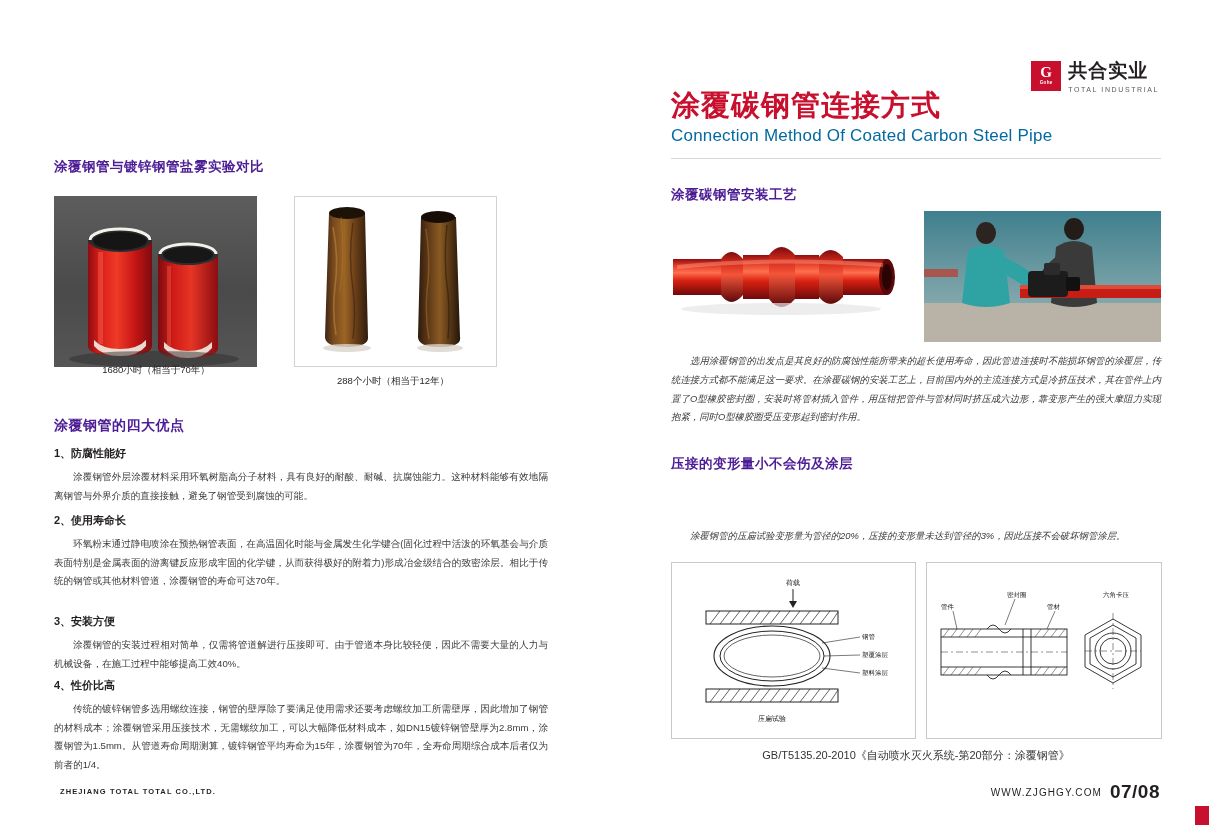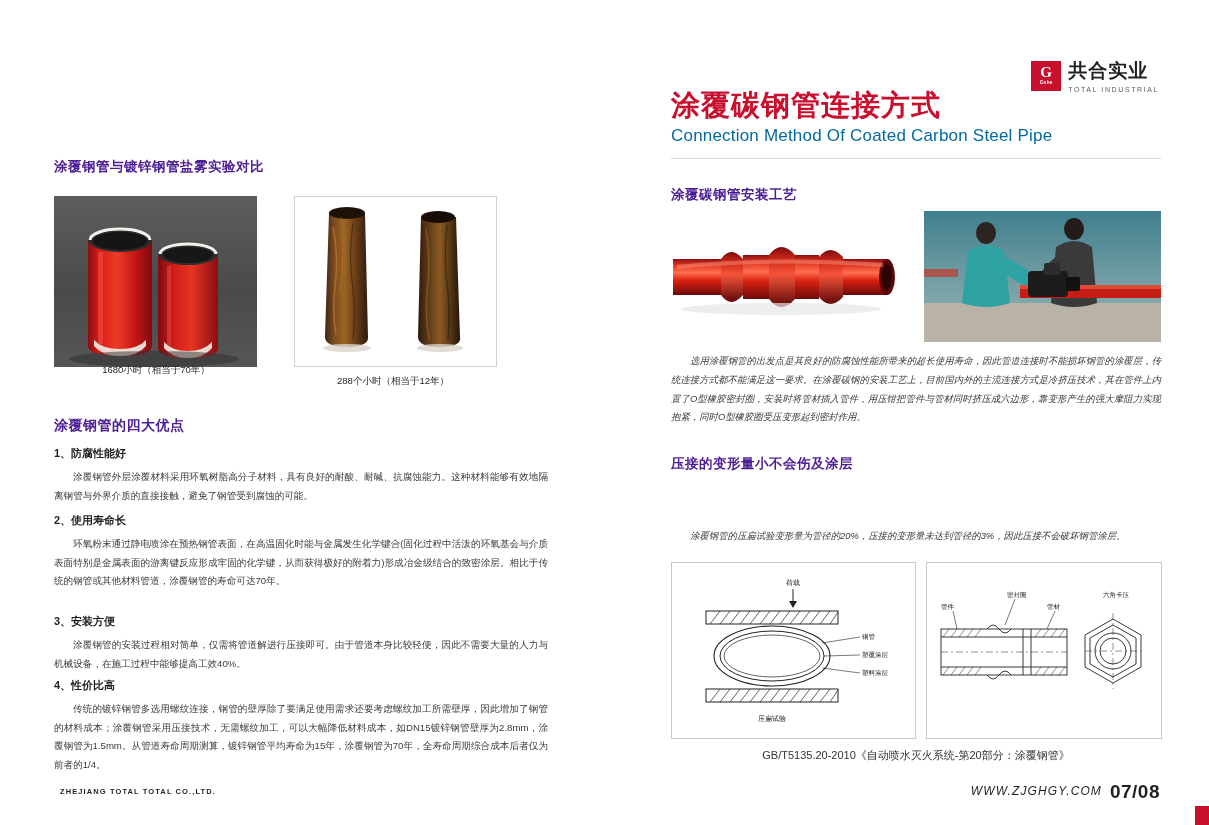--- a/index.html
+++ b/index.html
@@ -111,21 +111,21 @@
     background:#fff; border:1px solid #c9c9c9;
   }
   .dia-cap {
     position:absolute; left:67px; top:748px; width:490px; text-align:center;
     font-size:11px; color:#333;
   }
 
   .footer-right {
     position:absolute; right:49px; top:782px; display:flex; align-items:flex-end; gap:8px;
   }
-  .www { font-size:12px; letter-spacing:1.1px; color:#231f20; padding-bottom:3px;font-style:italic;}
+  .www { font-size:10px; letter-spacing:1.1px; color:#231f20; padding-bottom:3px;}
   .pg { font-size:19px; font-weight:bold; color:#231f20; letter-spacing:.5px; line-height:1;text-align:right;}
   .red-tab { position:absolute; right:0px; top:806px; width:14px; height:19px; background:#c8102e; }
   svg { display:block; }
   .lbl { font-size:6.5px; fill:#222; font-family:"Liberation Sans", sans-serif; }
   .lbl-b { font-size:7px; fill:#111; font-family:"Liberation Sans", sans-serif; }
 </style>
 </head>
 <body>
 
 <div class="page">

